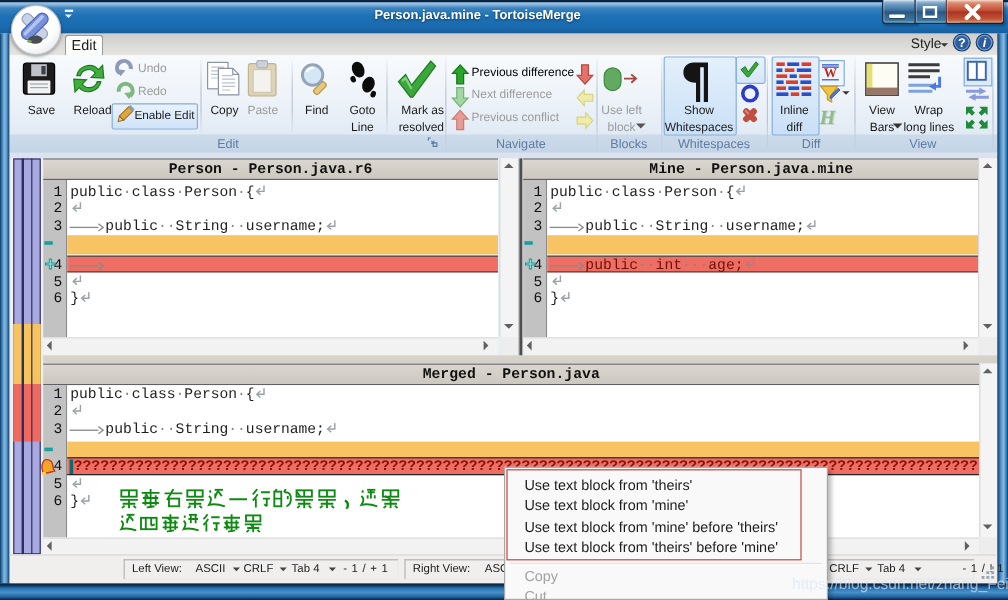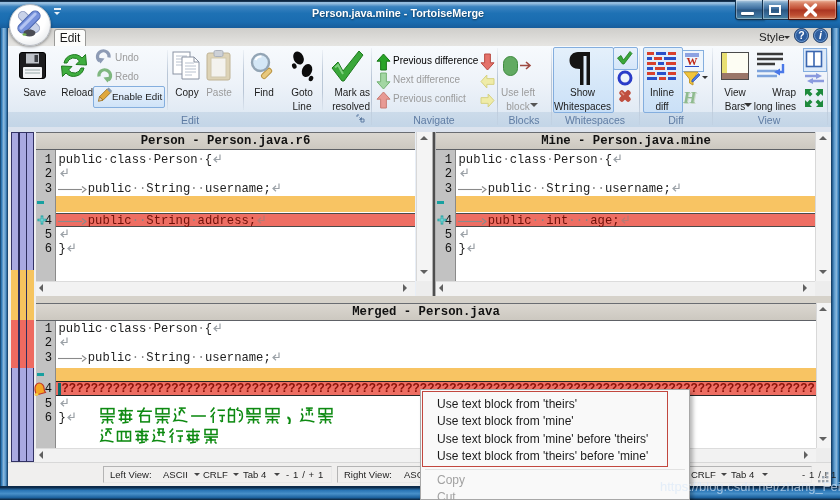--- a/index.html
+++ b/index.html
@@ -241,21 +241,21 @@
 <rect x="0.5" y="0.5" width="27" height="27" fill="none" stroke="#4a4a4a"></rect>
     </svg>
 <div class="it" style="left:717px;top:86px;width:36px;text-align:center">View<br>Bars</div>
 <div class="tri" style="left:744px;top:102.5px;border-left:4px solid transparent;border-right:4px solid transparent;border-top:4px solid #333"></div>
 <svg class="a" style="left:757px;top:52px" width="34" height="28" viewBox="0 0 34 28">
 <path d="M0 2 h26 M0 7 h26 M0 12 h18" stroke="#3a3a3a" stroke-width="2.6"></path>
 <path d="M0 19 h20 M0 24 h20" stroke="#7da3dc" stroke-width="2.6"></path>
 <path d="M26 12 v8 h-4" fill="none" stroke="#4a78e8" stroke-width="2.4"></path>
 <path d="M23 16.5 L17 20 L23 23.5 Z" fill="#4a78e8"></path>
     </svg>
-<div class="it" style="left:752px;top:86px;width:44px;text-align:right">Wrap<br>long lines</div>
+<div class="it" style="left:752px;top:86px;width:44px;text-align:center">Wrap<br>long lines</div>
 <div class="a" style="left:803px;top:48px;width:22px;height:22px;background:#ddeaf9;border:1px solid #84aede"></div>
 <svg class="a" style="left:806px;top:51px" width="16" height="16" viewBox="0 0 16 16">
       <rect x="0.5" y="0.5" width="15" height="15" fill="#fff" stroke="#3a66b0" stroke-width="1.6"></rect>
       <line x1="8" y1="1" x2="8" y2="15" stroke="#3a66b0" stroke-width="1.6"></line>
     </svg>
 <svg class="a" style="left:805px;top:73px" width="19" height="11" viewBox="0 0 19 11">
       <path d="M0 3 h12 M19 8 h-12" stroke="#8a9ade" stroke-width="2.6"></path>
       <path d="M11 0 L17 3 L11 6 Z" fill="#8a9ade"></path>
       <path d="M8 5 L2 8 L8 11 Z" fill="#8a9ade"></path>
     </svg>
@@ -298,24 +298,20 @@
       <path d="M24 1.5 L28 4.5 L24 7.5" fill="none" stroke="#8a8a8a" stroke-width="1.1"></path>
     </svg>
     <div class="cl" style="left:87.8px;top:181.7px">public<i>·</i><i>·</i>String<i>·</i><i>·</i>username;<svg style="position:static;vertical-align:-1px" width="10" height="11" viewBox="0 0 10 11">
         <path d="M8 1.5 V6.5 H3" fill="none" stroke="#9aa0a6" stroke-width="1.2"></path>
         <path d="M5 3.8 L2 6.5 L5 9.2" fill="none" stroke="#9aa0a6" stroke-width="1.2"></path>
       </svg></div>
     <svg class="a" style="left:58.0px;top:217px" width="29" height="9" viewBox="0 0 29 9">
       <line x1="0" y1="4.5" x2="24" y2="4.5" stroke="#8a8a8a" stroke-width="1.1"></line>
       <path d="M24 1.5 L28 4.5 L24 7.5" fill="none" stroke="#8a8a8a" stroke-width="1.1"></path>
     </svg>
-    <div class="cl" style="left:87.8px;top:214.2px;color:#701008">public<i>·</i><i>·</i>String<i>·</i>address;<svg style="position:static;vertical-align:-1px" width="10" height="11" viewBox="0 0 10 11">
-        <path d="M8 1.5 V6.5 H3" fill="none" stroke="#b87a74" stroke-width="1.2"></path>
-        <path d="M5 3.8 L2 6.5 L5 9.2" fill="none" stroke="#b87a74" stroke-width="1.2"></path>
-      </svg></div>
     <div class="cl" style="left:58.5px;top:228px"><svg style="position:static;vertical-align:-1px" width="10" height="11" viewBox="0 0 10 11">
         <path d="M8 1.5 V6.5 H3" fill="none" stroke="#9aa0a6" stroke-width="1.2"></path>
         <path d="M5 3.8 L2 6.5 L5 9.2" fill="none" stroke="#9aa0a6" stroke-width="1.2"></path>
       </svg></div>
     <div class="cl" style="left:58.5px;top:242.4px">}<svg style="position:static;vertical-align:-1px" width="10" height="11" viewBox="0 0 10 11">
         <path d="M8 1.5 V6.5 H3" fill="none" stroke="#9aa0a6" stroke-width="1.2"></path>
         <path d="M5 3.8 L2 6.5 L5 9.2" fill="none" stroke="#9aa0a6" stroke-width="1.2"></path>
       </svg></div>
     <div class="a" style="left:36.5px;top:201px;width:7px;height:3px;background:#18a0a0"></div>
     <svg class="a" style="left:36.5px;top:214.5px" width="10" height="10" viewBox="0 0 10 10">

